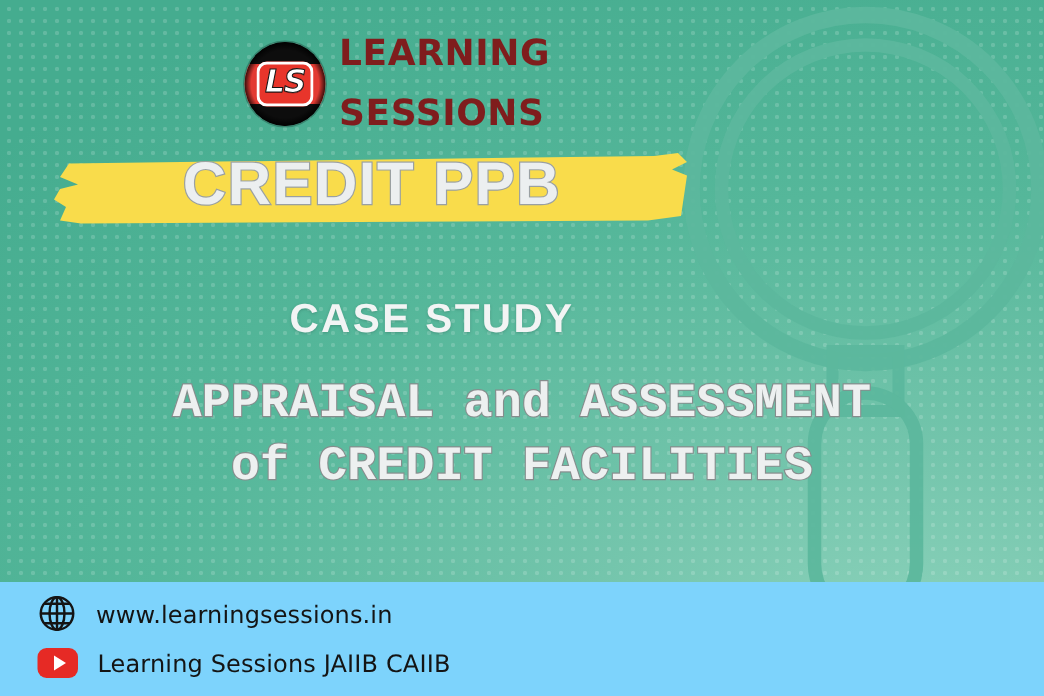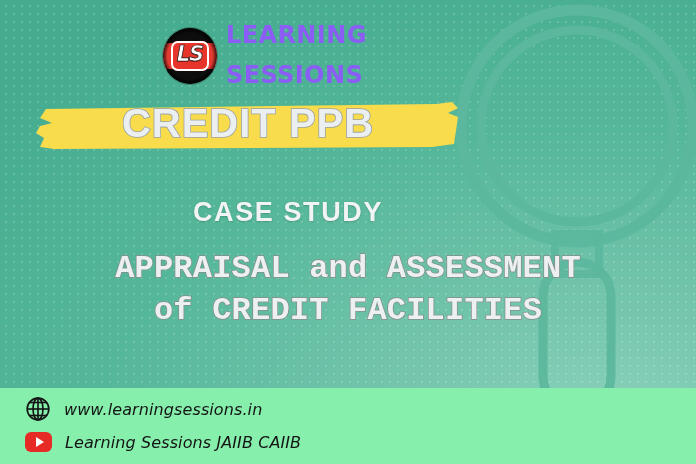--- a/index.html
+++ b/index.html
@@ -93,21 +93,21 @@
     color: #ffffff;
     letter-spacing: -1px;
     -webkit-text-stroke: 0.7px #151515;
     text-shadow: 0 1px 0 rgba(0,0,0,0.35);
     transform: translateY(-1px);
   }
   .logo-words {
     display: flex;
     flex-direction: column;
     line-height: 0.98;
-    color: #8b5cf6;
+    color: #7f1d1d;
     font-family: "DejaVu Sans", sans-serif;
     font-weight: 700;
     font-size: 24px;
     letter-spacing: 0.4px;
   }
   .logo-words .l2 { margin-top: 16px; }
 
   
   .banner {
     position: absolute;
@@ -165,22 +165,21 @@
     white-space: pre-line;
   }
 
   
   .footer {
     position: absolute;
     left: 0;
     right: 0;
     top: 388px;
     height: 76px;
-    background: #86efac;
-    font-style: italic;
+    background: #7dd3fc;
   }
   .footer-row {
     position: absolute;
     display: flex;
     align-items: center;
     gap: 13px;
     color: #141414;
     font-family: "DejaVu Sans", sans-serif;
     font-size: 16px;
     letter-spacing: 0.1px;

